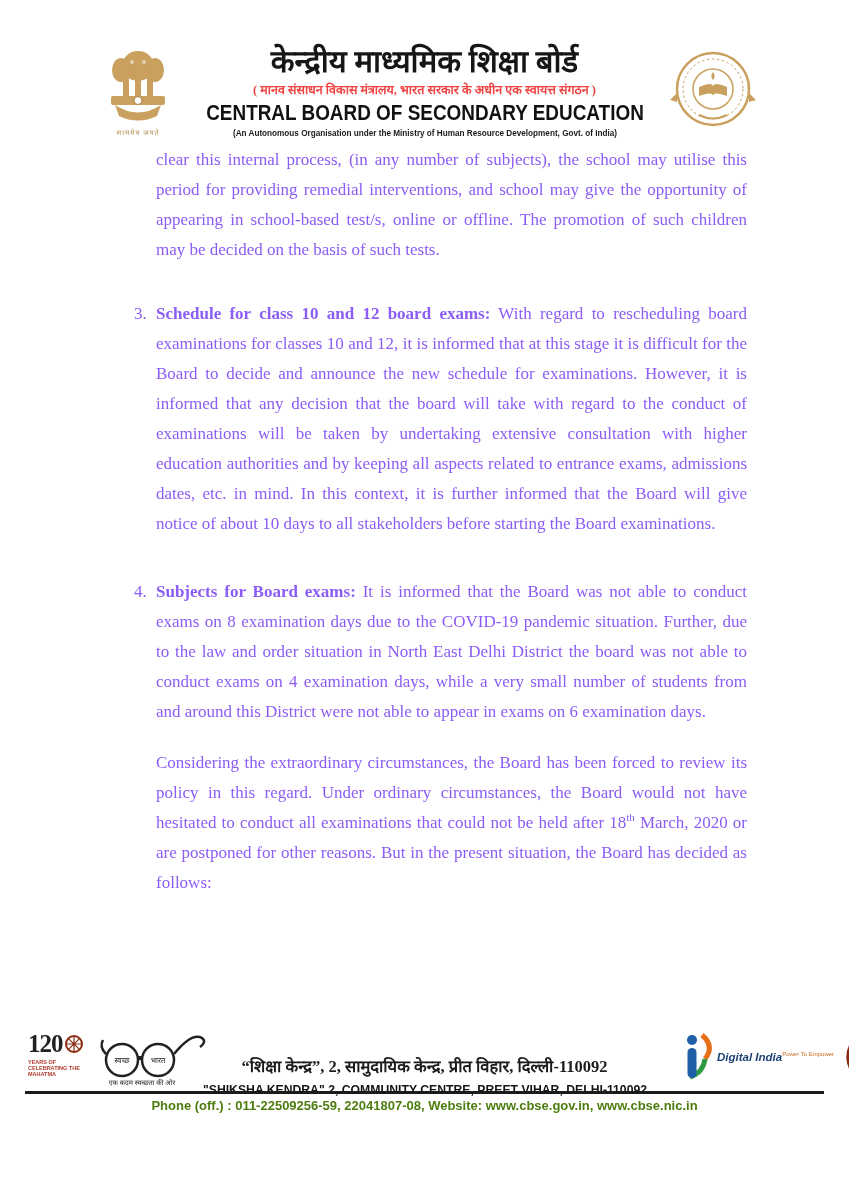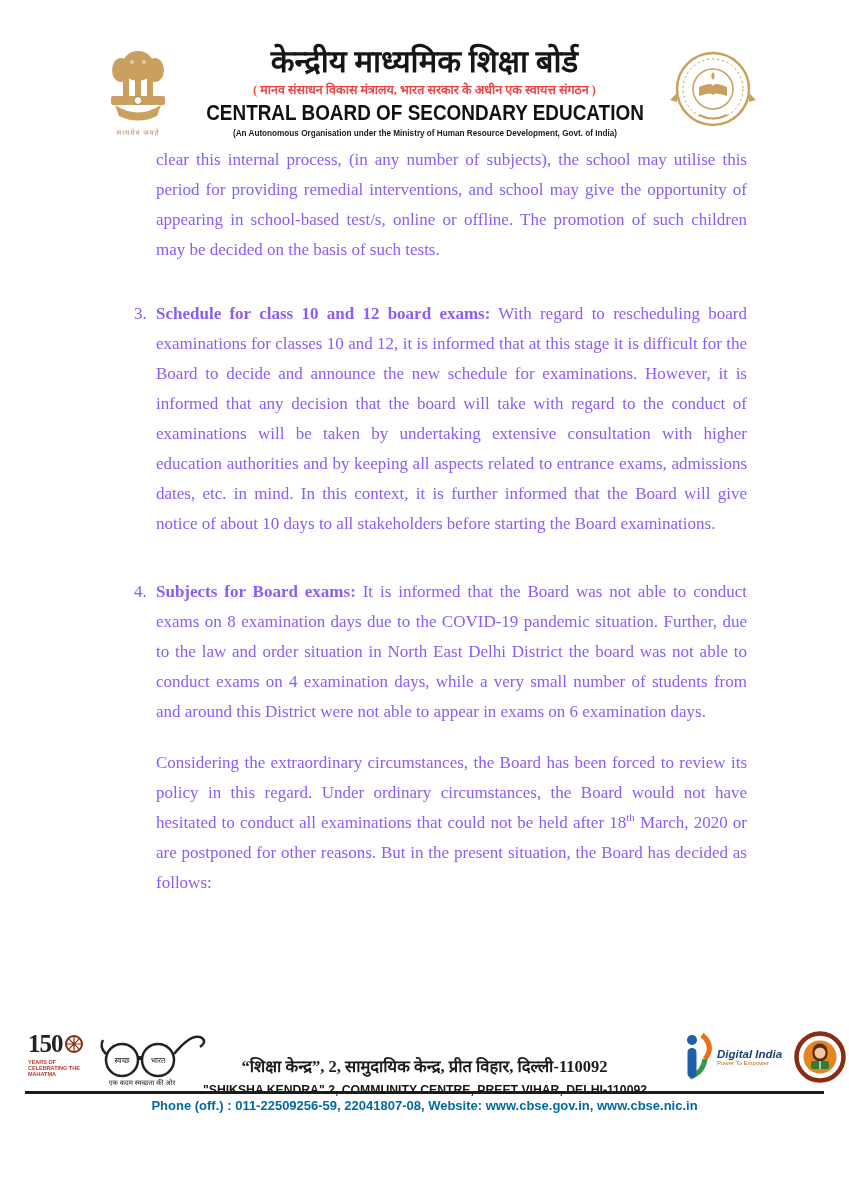--- a/index.html
+++ b/index.html
@@ -45,26 +45,26 @@
   .mahatma-caption { font-family:"Liberation Sans", sans-serif; font-size:5.5px; font-weight:bold; color:#b03a2e; line-height:6px; margin-top:1px; text-transform:uppercase; width:56px; }
   .glasses-block { margin-left:2px; }
 
   .footer-center { position:absolute; left:50%; top:1035px; transform:translateX(-50%); width:500px; text-align:center;margin-top:20px; }
   .address-hindi { font-size:16.5px; font-weight:bold; color:#1c1c1c; line-height:24px; white-space:nowrap; }
   .address-english { font-family:"Liberation Sans", sans-serif; font-size:13px; font-weight:bold; color:#161616; line-height:21px; white-space:nowrap; transform:scaleX(0.94); transform-origin:center; }
 
   .footer-divider { position:absolute; left:25px; top:1091px; width:799px; height:2.5px; background:#1b1b1b; }
   .footer-phone {
     position:absolute; left:0; right:0; top:1098px; text-align:center;
-    font-family:"Liberation Sans", sans-serif; font-size:13px; font-weight:bold; color:#0369a1;
+    font-family:"Liberation Sans", sans-serif; font-size:13px; font-weight:bold; color:#4d7c0f;
   }
 
   .footer-right { position:absolute; left:680px; top:1030px; display:flex; align-items:center; gap:12px; }
   .digital-india { display:flex; align-items:center; gap:3px; }
-  .di-text-col { display:flex; flex-direction:column; }
+  .di-text-col { display:flex; flex-direction:row; }
   .di-title { font-family:"Liberation Sans", sans-serif; font-style:italic; font-weight:bold; font-size:11.5px; color:#1c3f75; white-space:nowrap; }
   .di-tagline { font-family:"Liberation Sans", sans-serif; font-size:6px; color:#c96a1e; white-space:nowrap; }
 </style>
 </head>
 <body>
 
 <div class="page">
 
   <div>
 
@@ -121,21 +121,21 @@
     </div>
 
     <p class="closing-para"><span>Considering the extraordinary circumstances, the Board has been forced to review its policy in this regard. Under ordinary circumstances, the Board would not have hesitated to conduct all examinations that could not be held after 18</span><sup>th</sup><span> March, 2020 or are postponed for other reasons. But in the present situation, the Board has decided as follows:</span></p>
   </div>
 
   <div>
 
     <div class="footer-left">
       <div class="mahatma-block">
         <div class="mahatma-row">
-          <span class="mahatma-number">150</span>
+          <span class="mahatma-number">120</span>
           <svg width="20" height="20" viewBox="0 0 20 20" style="margin-left:1px;">
             <circle cx="10" cy="10" r="8" fill="none" stroke="#8a2c14" stroke-width="2"></circle>
             <path d="M10 2 v16 M2 10 h16 M4.3 4.3 l11.4 11.4 M15.7 4.3 L4.3 15.7" stroke="#8a2c14" stroke-width="1.2"></path>
           </svg>
         </div>
         <div class="mahatma-caption">YEARS OF CELEBRATING THE MAHATMA</div>
       </div>
 
       <div class="glasses-block">
         <svg width="118" height="58" viewBox="0 0 118 58">

